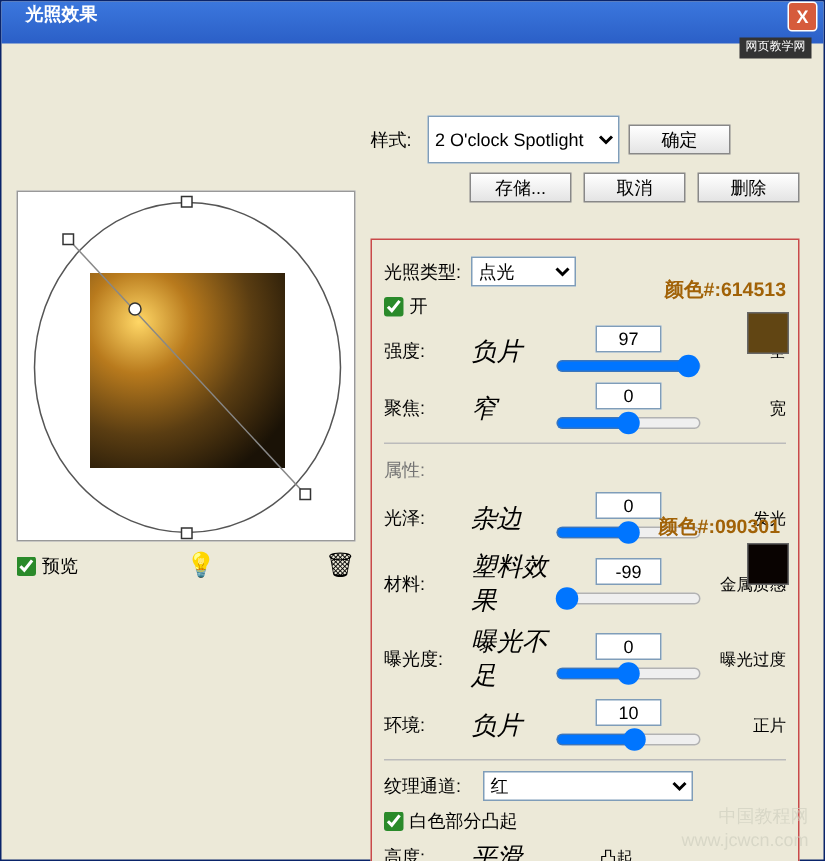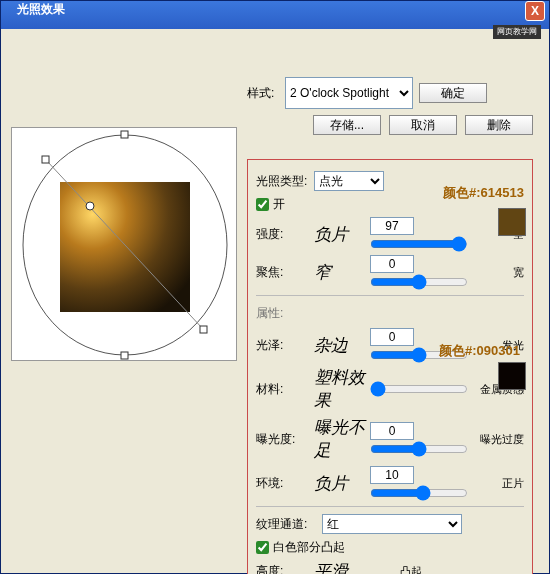--- a/index.html
+++ b/index.html
@@ -27,21 +27,21 @@
 .row { display: flex; align-items: center; gap: 6px; margin: 4px 0; min-height: 22px; }
 .row .k { width: 52px; }
 .row .k2 { width: 52px; color: #737373; }
 select.small { width: 70px; height: 20px; border: 1px solid #7f9db9; background: #fff; }
 select.wide { width: 140px; height: 20px; border: 1px solid #7f9db9; background: #fff; }
 .num { width: 44px; height: 18px; border: 1px solid #7f9db9; background: #fff; text-align: center; }
 .slider-wrap { display: flex; align-items: center; gap: 4px; flex: 1; }
 .slider-wrap .l { width: 52px; text-align: left; font-size: 17px; font-style: italic; }
 .slider-wrap .r { width: 52px; text-align: right; font-size: 11px; }
 .slider-body { flex: 1; display: flex; flex-direction: column; align-items: stretch; gap: 2px; }
-.num-row { display: flex; }
+.num-row { display: flex; justify-content: center; }
 input[type=range] { width: 100%; height: 14px; }
 .swatch { width: 28px; height: 28px; border: 1px solid #666; }
 .annot { position: absolute; color: #a16207; font-weight: bold; font-size: 13px; }
 .panel hr { border: none; border-top: 1px solid #bbb; margin: 6px 0; }
 .swatch-wrap { position: absolute; right: 6px; }
 .watermark { position: absolute; bottom: 6px; right: 10px; color: #d0d0c0; font-size: 11px; text-align: right; opacity: 0.7; }
 </style>
 </head>
 <body>
 
@@ -61,20 +61,28 @@
         <svg width="226" height="234">
           <ellipse cx="113" cy="117" rx="102" ry="110" fill="none" stroke="#555" stroke-width="1"></ellipse>
           <line x1="35" y1="33" x2="191" y2="201" stroke="#888" stroke-width="1"></line>
           <rect x="109" y="3" width="7" height="7" fill="#fff" stroke="#333"></rect>
           <rect x="109" y="224" width="7" height="7" fill="#fff" stroke="#333"></rect>
           <rect x="30" y="28" width="7" height="7" fill="#fff" stroke="#333"></rect>
           <rect x="188" y="198" width="7" height="7" fill="#fff" stroke="#333"></rect>
           <circle cx="78" cy="78" r="4" fill="#fff" stroke="#333"></circle>
         </svg>
       </div>
+      <div class="preview-row">
+        <label class="chk">
+          <input type="checkbox" checked="" style="">
+          <span>预览</span>
+        </label>
+        <span class="icon">💡</span>
+        <span class="icon">🗑</span>
+      </div>
     </div>
 
     <div class="right">
       <div class="top-controls">
         <span class="lbl">样式:</span>
         <select class="style-select"><option>2 O'clock Spotlight</option></select>
         <button class="btn">确定</button>
       </div>
       <div class="btn-row">
         <button class="btn">存储...</button>
@@ -142,20 +150,23 @@
                 <input type="range" min="-100" max="100" value="0" style="">
               </div>
             <span class="r">发光</span>
           </div>
         </div>
         <div class="row">
           <span class="k">材料:</span>
           <div class="slider-wrap">
             <span class="l">塑料效果</span>
             <div class="slider-body">
+                <div class="num-row">
+                  <input class="num" value="-99" style="">
+                </div>
                 <input type="range" min="-100" max="100" value="-99" style="">
               </div>
             <span class="r">金属质感</span>
           </div>
         </div>
         <div class="row">
           <span class="k">曝光度:</span>
           <div class="slider-wrap">
             <span class="l">曝光不足</span>
             <div class="slider-body">
@@ -192,13 +203,17 @@
         <div class="row">
           <span class="k">高度:</span>
           <div class="slider-wrap">
             <span class="l">平滑</span>
             <span class="r">凸起</span>
           </div>
         </div>
       </div>
     </div>
   </div>
+  <div class="watermark">
+    <div>中国教程网</div>
+    <div>www.jcwcn.com</div>
+  </div>
 </div>
 
 </body></html>

